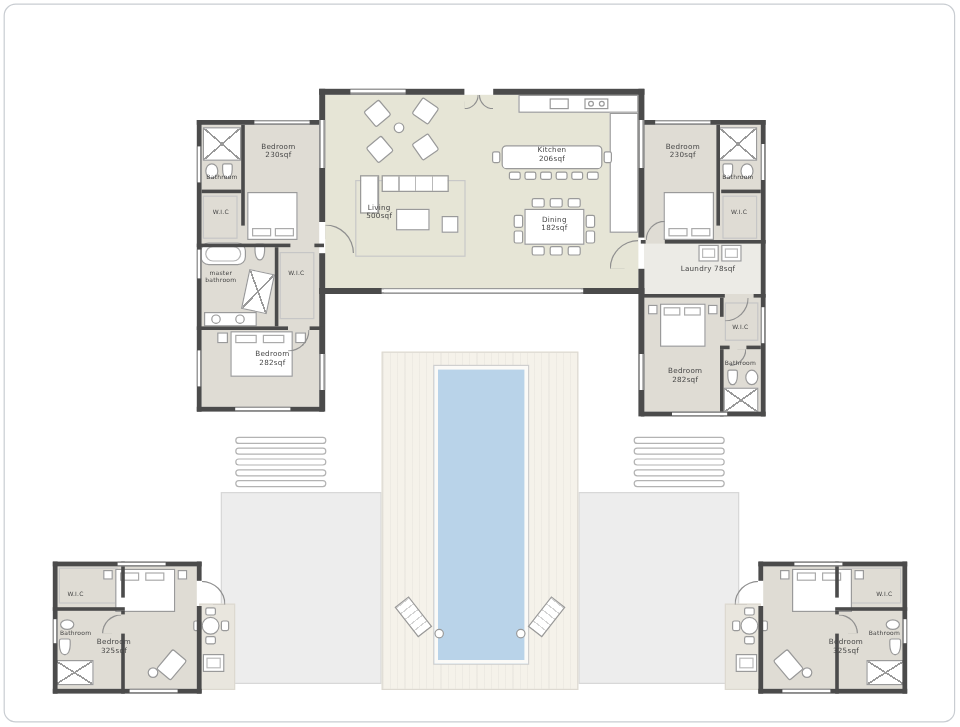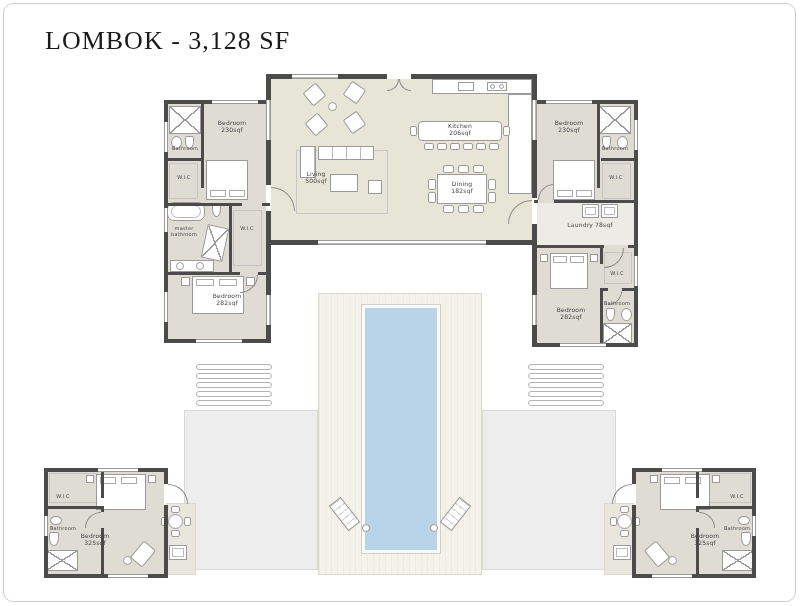--- a/index.html
+++ b/index.html
@@ -43,21 +43,20 @@
   .lbl.tiny{font-size:5px;}
   .lbl.inline{display:flex;gap:2px;justify-content:center;}
   .lbl.inline span{display:inline;}
   .circ{border-radius:50%;}
 </style>
 </head>
 <body>
 
 <div class="plan">
   <div class="a frame"></div>
-  <div class="a title" style="left:45px;top:26px;">LOMBOK - 3,128 SF</div>
 
   <div class="a patio" style="left:184px;top:410px;width:134px;height:160px;"></div>
   <div class="a patio" style="left:482px;top:410px;width:134px;height:160px;"></div>
   <div class="a slat" style="left:196px;top:364px;width:76px;"></div>
   <div class="a slat" style="left:196px;top:373px;width:76px;"></div>
   <div class="a slat" style="left:196px;top:382px;width:76px;"></div>
   <div class="a slat" style="left:196px;top:391px;width:76px;"></div>
   <div class="a slat" style="left:196px;top:400px;width:76px;"></div>
   <div class="a slat" style="left:528px;top:364px;width:76px;"></div>
   <div class="a slat" style="left:528px;top:373px;width:76px;"></div>

